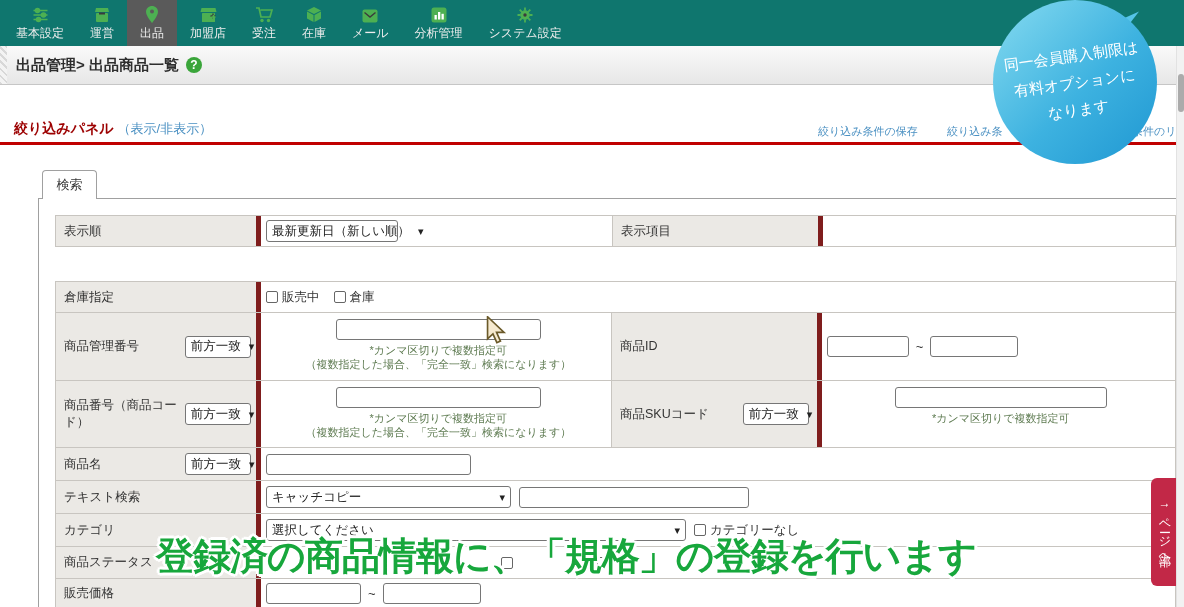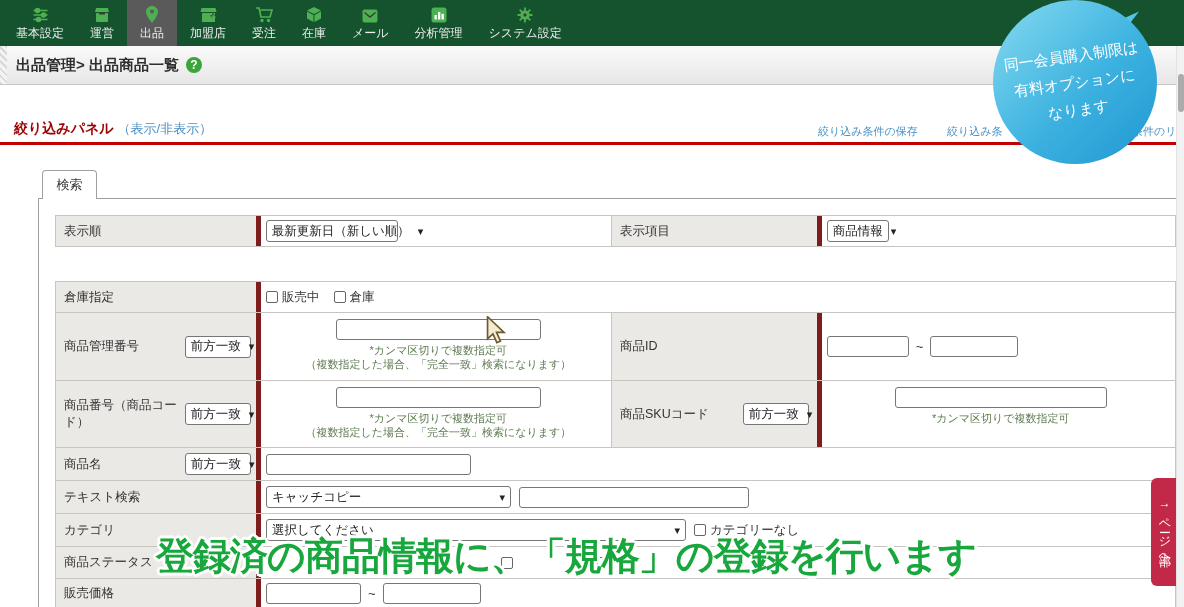--- a/index.html
+++ b/index.html
@@ -1,21 +1,21 @@
 <!DOCTYPE html>
 <html><head>
 <meta charset="utf-8">
 <style>
   * { box-sizing: border-box; margin: 0; padding: 0; }
   body { font-family: "Liberation Sans", "DejaVu Sans", sans-serif; }
   .screen { position: relative; width: 1184px; height: 607px; background: #fff; overflow: hidden; }
 
   
   .topnav { position: absolute; top: 0; left: 0; width: 1184px; height: 46px;
-            background: #14532d; display: flex; align-items: stretch; padding-left: 3px; }
+            background: #0f766e; display: flex; align-items: stretch; padding-left: 3px; }
   .nav-item { display: flex; flex-direction: column; align-items: center; justify-content: center;
               gap: 2px; padding: 0 13px; color: #ededed; font-size: 12px; cursor: pointer; white-space: nowrap; }
   .nav-item.active { background: #5a5a5a; }
   .nav-ico { height: 18px; display: flex; align-items: flex-end; }
   .nav-ico svg { display: block; }
 
   
   .breadcrumb { position: absolute; top: 46px; left: 0; width: 1184px; height: 39px;
                 background: linear-gradient(#fafafa, #e7e7e7); border-bottom: 1px solid #c6c6c6;
                 display: flex; align-items: center; padding-left: 16px; }
@@ -208,23 +208,20 @@
   <div class="tab">検索</div>
   <div class="panel"></div>
 
   <div class="ftable" style="left:55px; top:215px; width:1121px;">
     <div class="frow h31">
       <div class="lc lc1">表示順</div>
       <div class="cc cc1">
         <span class="sel" style="width:132px;">最新更新日（新しい順）</span>
       </div>
       <div class="lc lc2">表示項目</div>
-      <div class="cc cc2">
-        <span class="sel" style="width:62px;">商品情報</span>
-      </div>
     </div>
   </div>
 
   <div class="ftable" style="left:55px; top:281px; width:1121px;">
 
     <div class="frow h31">
       <div class="lc lc1">倉庫指定</div>
       <div class="cc ccfull">
         <span class="cblab">
             <span class="cbx"></span>

